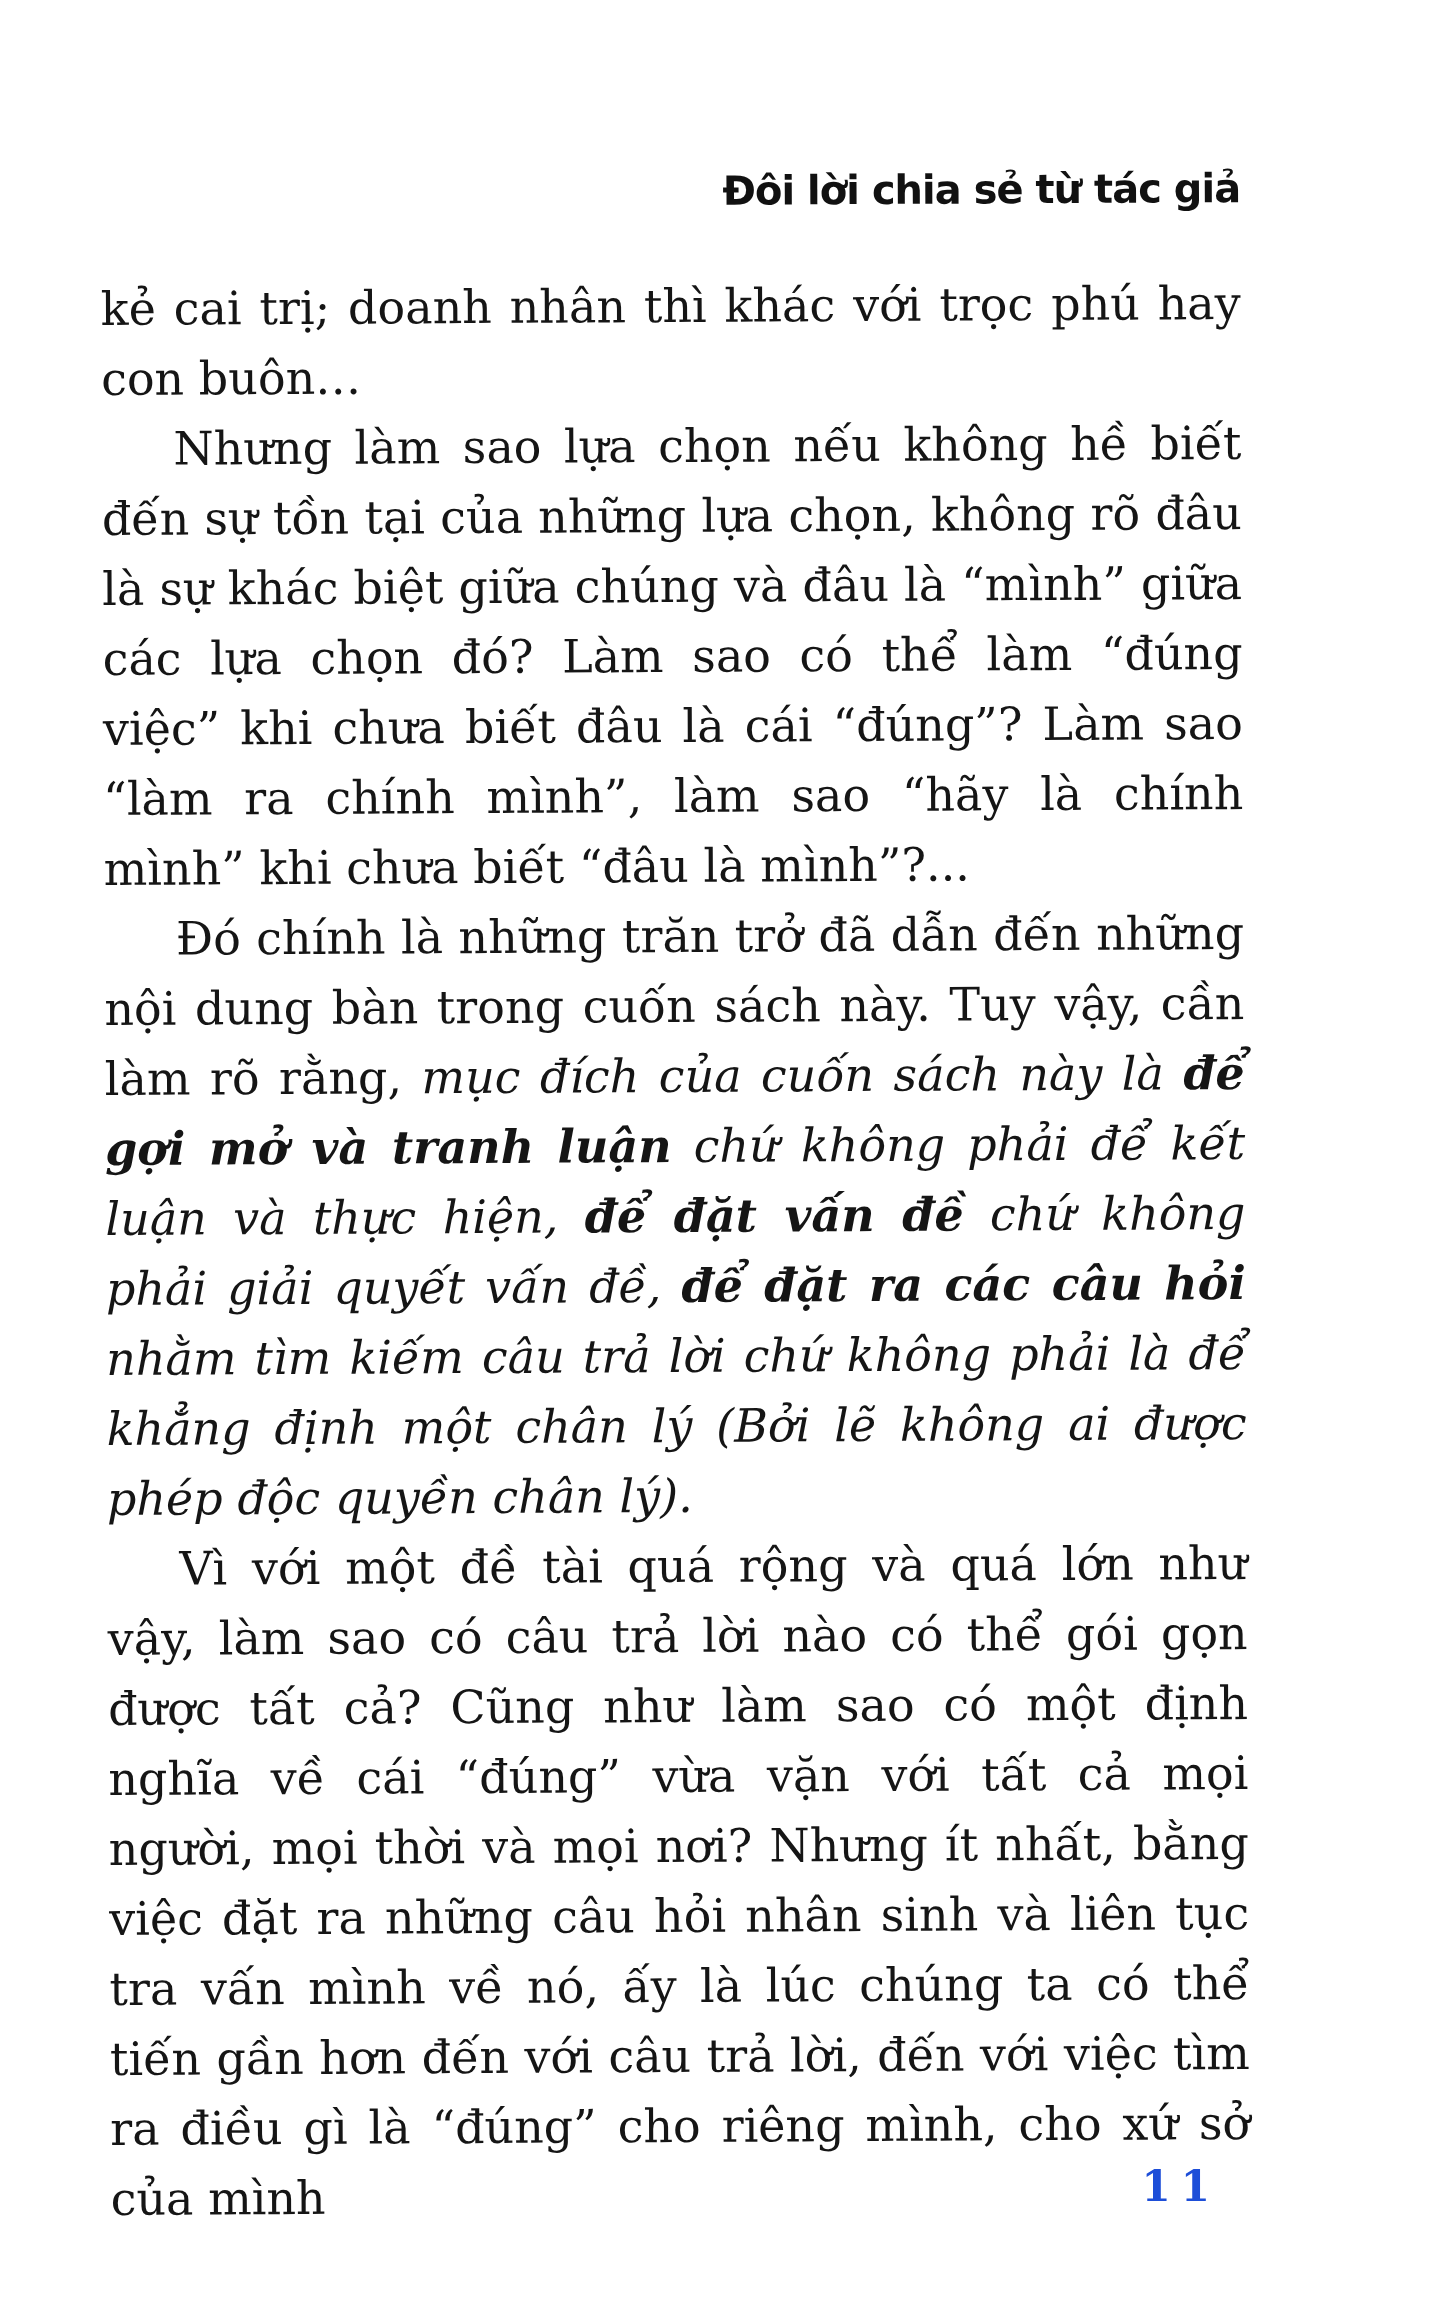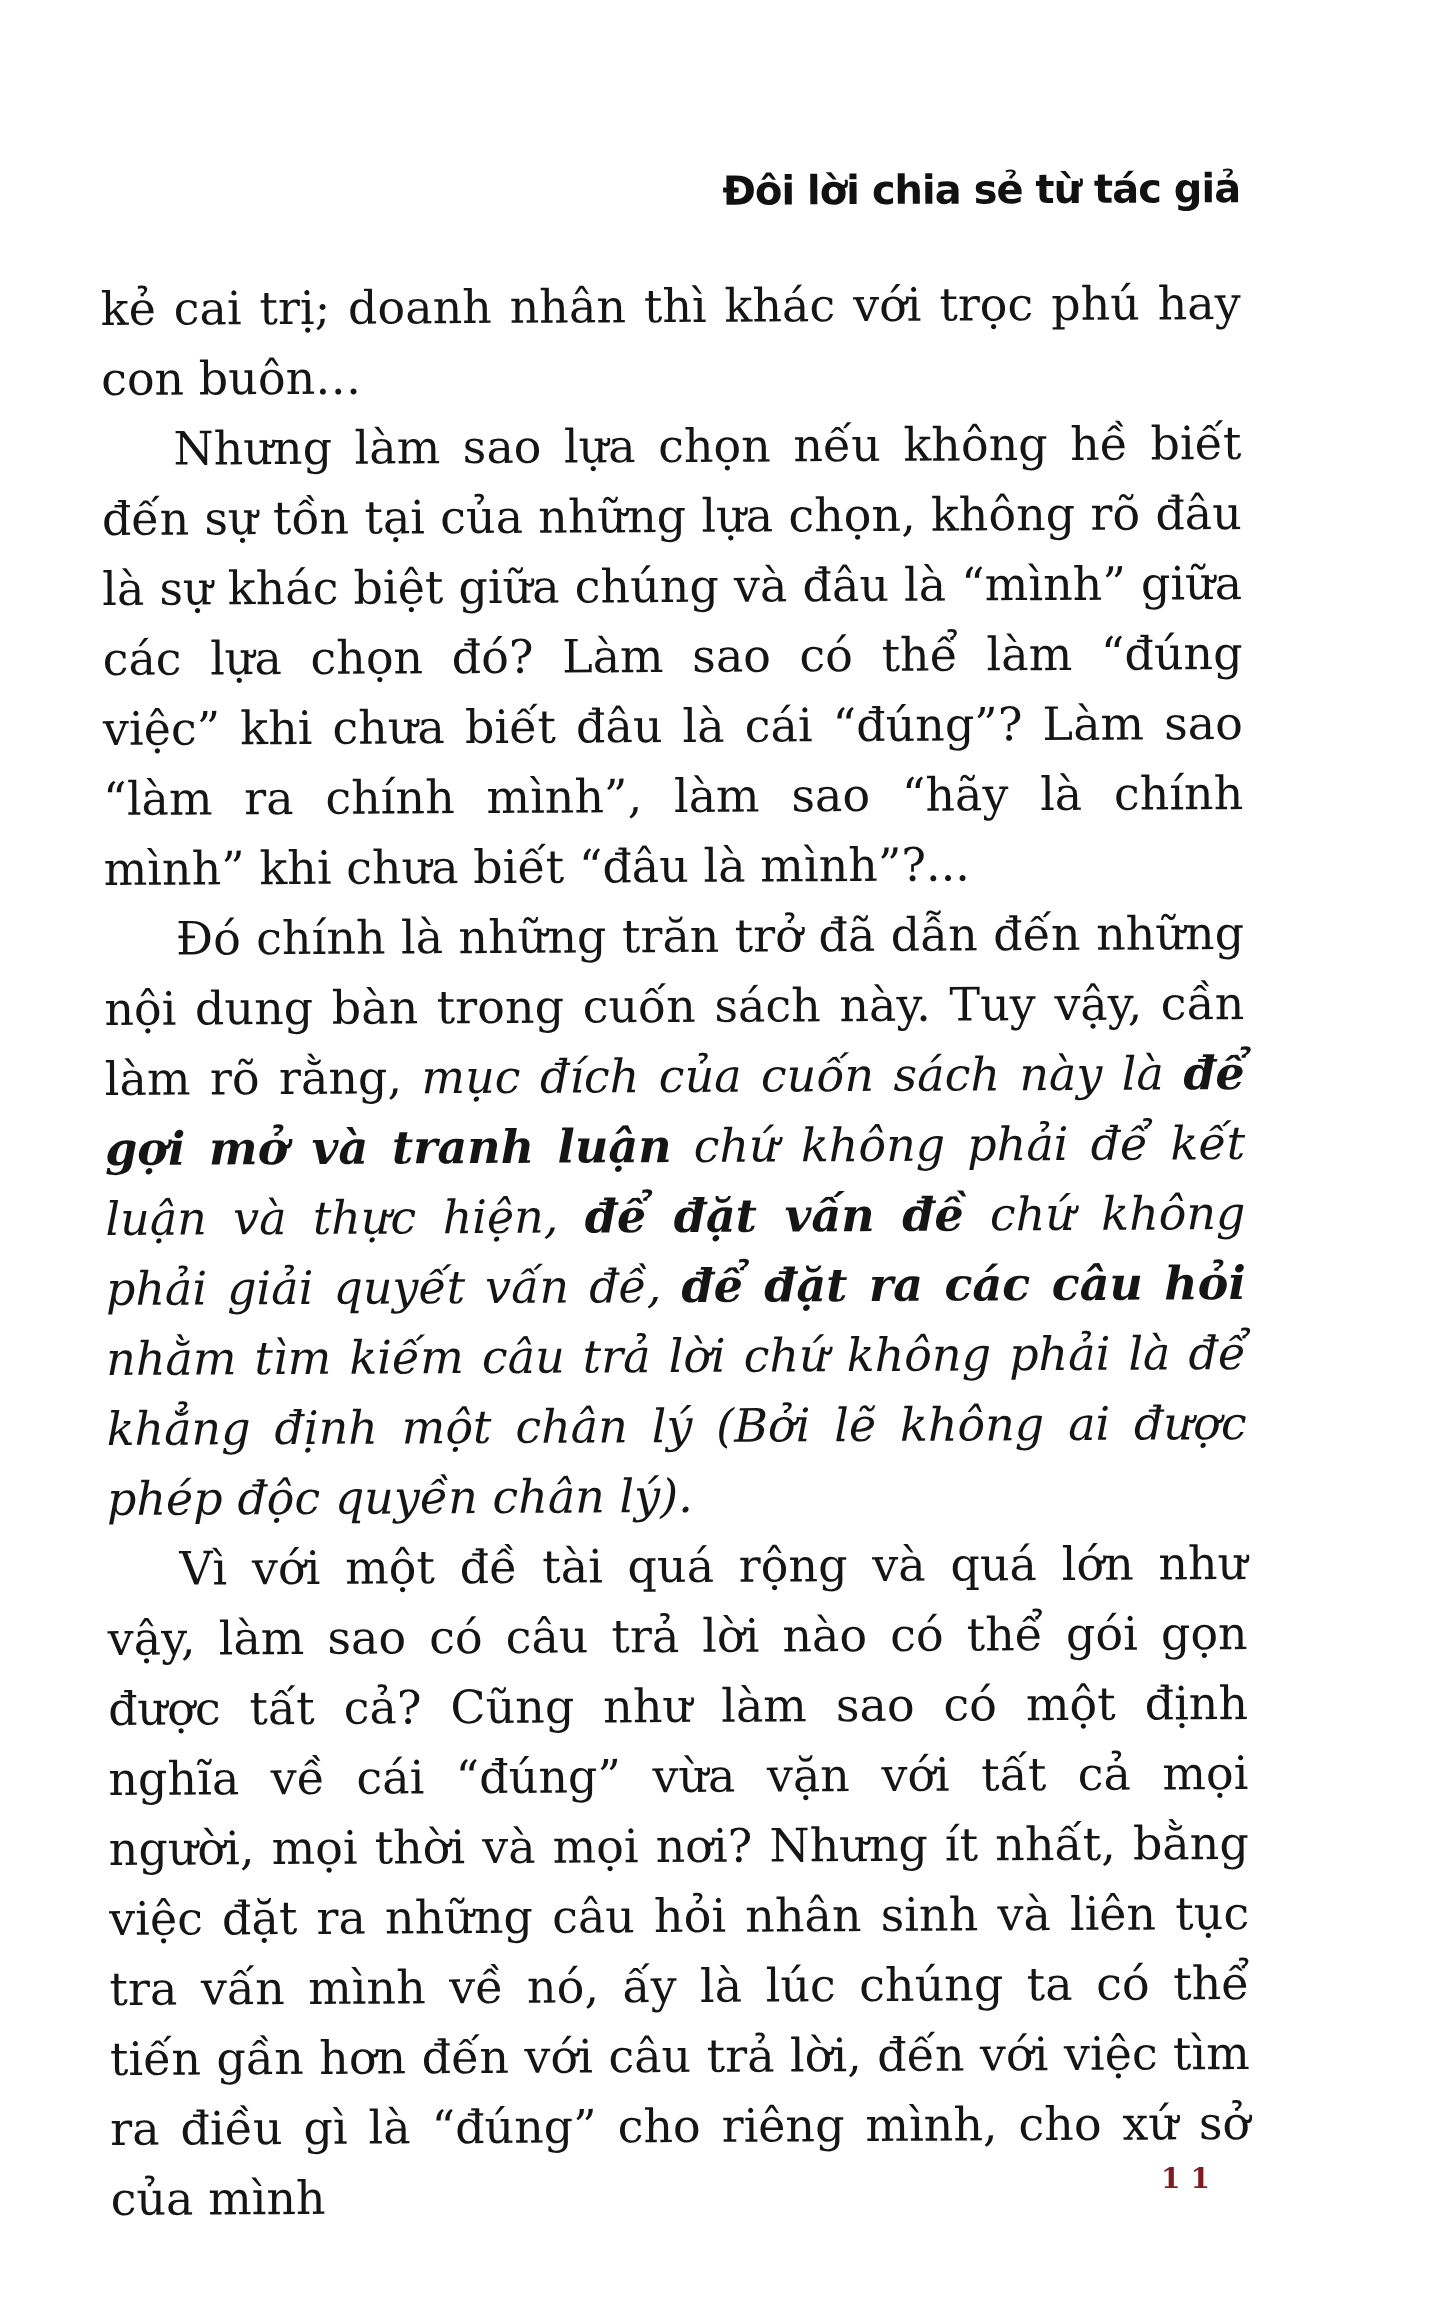--- a/index.html
+++ b/index.html
@@ -48,24 +48,24 @@
     text-indent: 72px;
   }
   .seg-normal { font-style: normal; font-weight: normal; }
   .seg-italic { font-style: italic; font-weight: normal; }
   .seg-bold-italic { font-style: italic; font-weight: 700; }
   .page-number {
     position: absolute;
     top: 2162px;
     right: 212px;
     font-family: "DejaVu Serif", serif;
-    font-size: 28px;
+    font-size: 42px;
     font-weight: 700;
     letter-spacing: 10px;
-    color: #7f1d1d;
+    color: #1d4ed8;
   }
 </style>
 </head>
 <body>
 
 <div class="page">
   <div class="content">
     <h1 class="chapter-header">Đôi lời chia sẻ từ tác giả</h1>
     <div class="body-text">
         <p class="para"><span class="seg-normal">kẻ cai trị; doanh nhân thì khác với trọc phú hay con buôn…</span></p>

